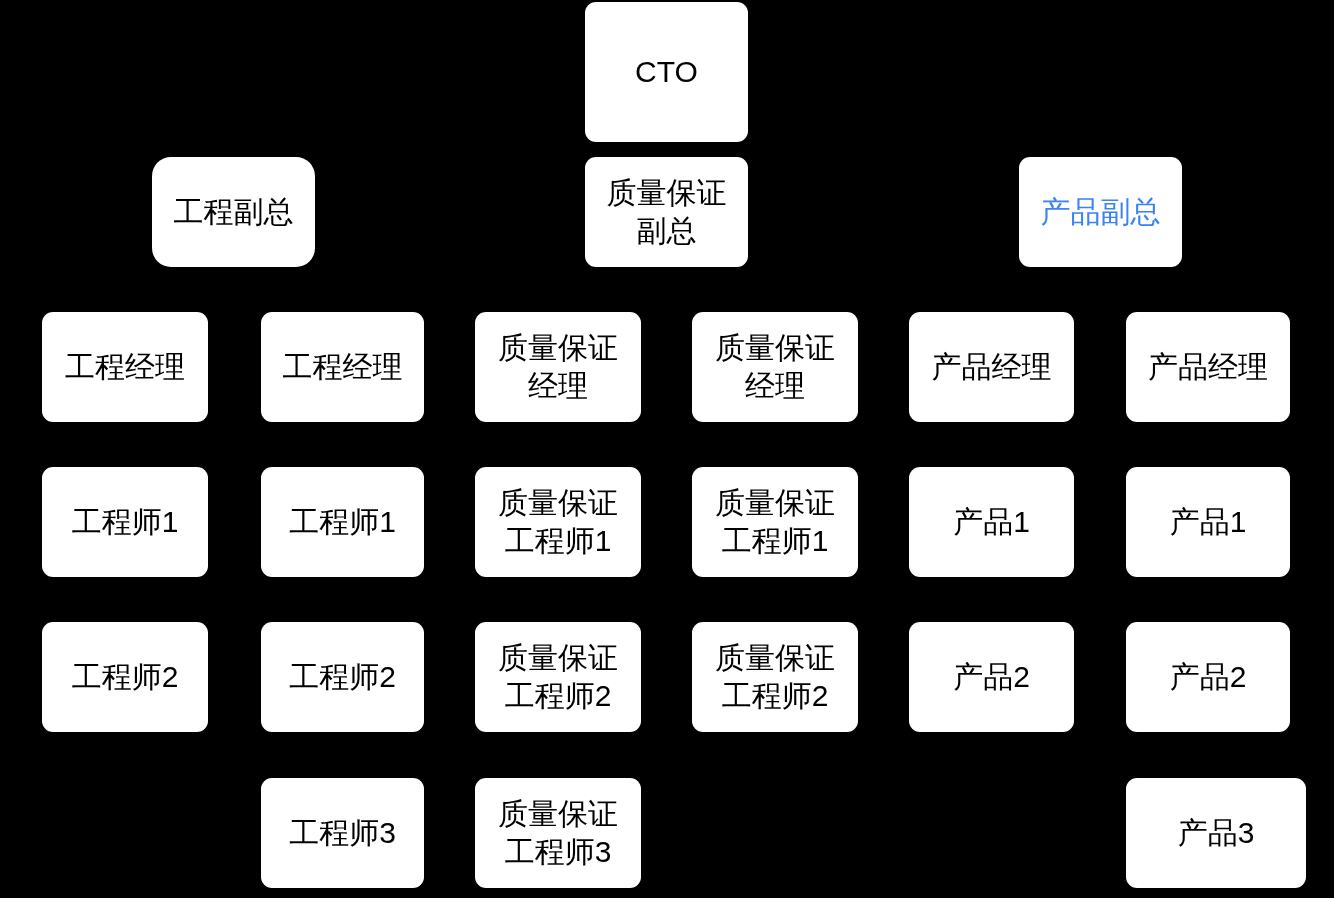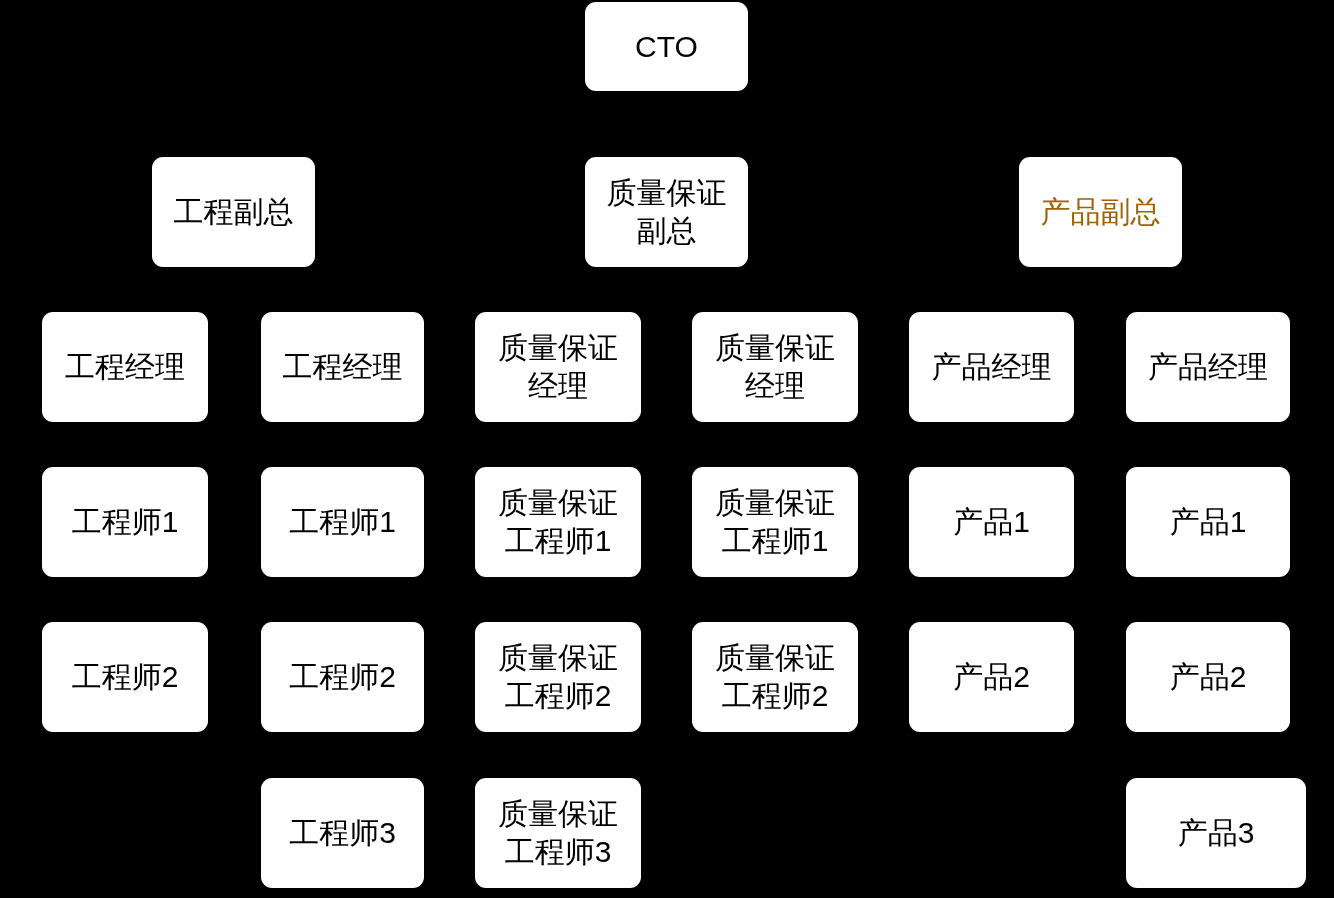--- a/index.html
+++ b/index.html
@@ -29,32 +29,32 @@
     font-size: 30px;
     line-height: 38px;
     text-align: center;
     white-space: pre-line;
   }
 </style>
 </head>
 <body>
 
 <div class="canvas" style="background: rgb(0, 0, 0);">
-    <div class="node" style="left: 585px; top: 2px; width: 163px; height: 89px; background: rgb(255, 255, 255);">
+    <div class="node" style="left: 585px; top: 2px; width: 163px; height: 140px; background: rgb(255, 255, 255);">
       <span class="node-label" style="color: rgb(0, 0, 0);">CTO</span>
     </div>
-    <div class="node" style="left: 152px; top: 157px; width: 163px; height: 110px; background: rgb(255, 255, 255);">
+    <div class="node" style="left: 152px; top: 157px; width: 163px; height: 110px; background: rgb(255, 255, 255); border-radius: 19px;">
       <span class="node-label" style="color: rgb(0, 0, 0);">工程副总</span>
     </div>
     <div class="node" style="left: 585px; top: 157px; width: 163px; height: 110px; background: rgb(255, 255, 255);">
       <span class="node-label" style="color: rgb(0, 0, 0);">质量保证
 副总</span>
     </div>
     <div class="node" style="left: 1019px; top: 157px; width: 163px; height: 110px; background: rgb(255, 255, 255);">
-      <span class="node-label" style="color: #a16207;">产品副总</span>
+      <span class="node-label" style="color: #3b82f6;">产品副总</span>
     </div>
     <div class="node" style="left: 42px; top: 312px; width: 166px; height: 110px; background: rgb(255, 255, 255);">
       <span class="node-label" style="color: rgb(0, 0, 0);">工程经理</span>
     </div>
     <div class="node" style="left: 261px; top: 312px; width: 163px; height: 110px; background: rgb(255, 255, 255);">
       <span class="node-label" style="color: rgb(0, 0, 0);">工程经理</span>
     </div>
     <div class="node" style="left: 475px; top: 312px; width: 166px; height: 110px; background: rgb(255, 255, 255);">
       <span class="node-label" style="color: rgb(0, 0, 0);">质量保证
 经理</span>

